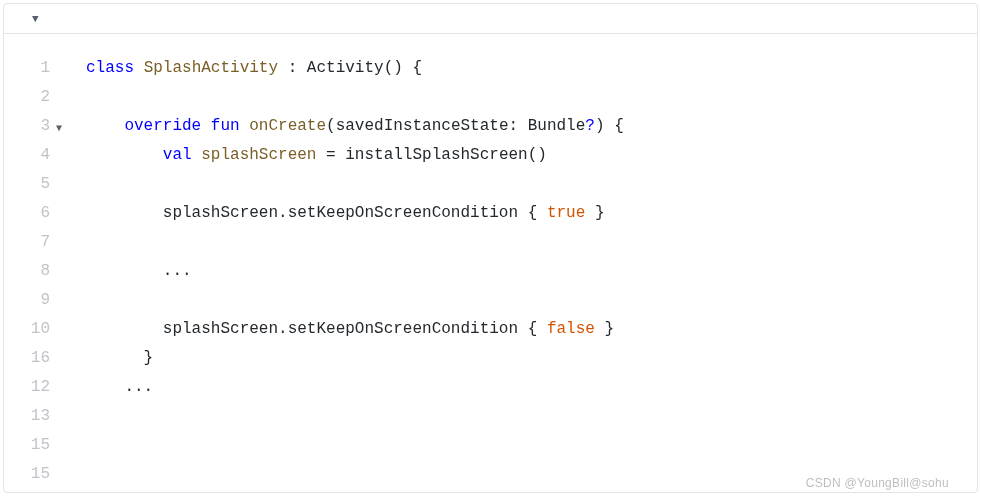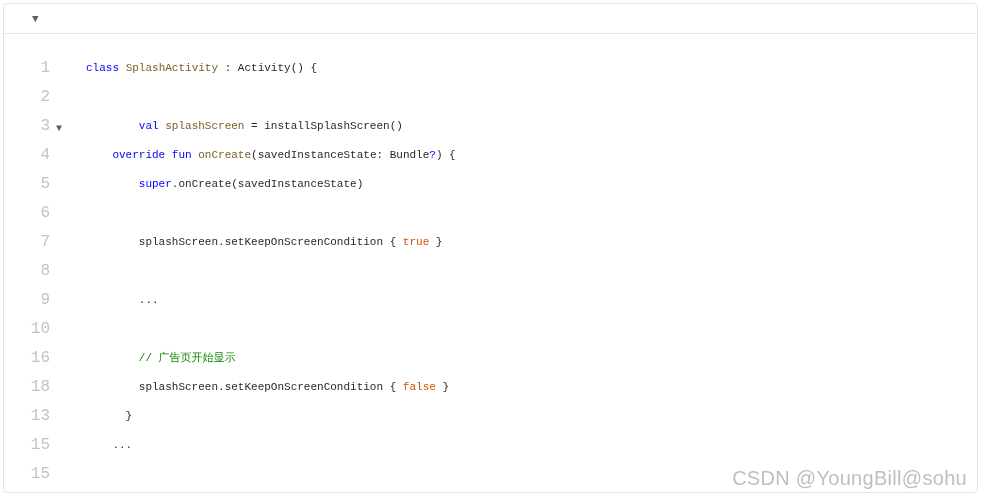--- a/index.html
+++ b/index.html
@@ -50,40 +50,40 @@
     }
     .fold-caret {
       position: absolute;
       right: -12px;
       top: 2px;
       font-size: 10px;
       color: #586069;
     }
     .code-lines {
       flex: 1;
-      font-size: 11px;
+      font-size: 16px;
       line-height: 29px;
       padding-left: 22px;
     }
     .code-line {
       height: 29px;
       white-space: pre;
       font-family: "SFMono-Regular", Consolas, "Liberation Mono", Menlo, monospace;
     }
     .kw { color: #0000ff; }
     .fn { color: #795e26; }
     .lit { color: #d35400; margin-top: 28px; }
     .cmt { color: #118a00; }
     .plain { color: #24292e; }
     .watermark {
       position: absolute;
-      right: 14px;
+      right: 32px;
       bottom: 10px;
       font-family: Arial, sans-serif;
-      font-size: 20px;
+      font-size: 12px;
       color: rgba(120, 120, 120, 0.48);
       letter-spacing: 0.3px;
     }
   </style>
 </head>
 <body>
 
 <div class="editor-container">
   <div class="toolbar">
     <span class="toolbar-caret">▼</span>
@@ -94,37 +94,35 @@
       <div class="gutter-line">2</div>
       <div class="gutter-line"><span>3</span><span class="fold-caret">▼</span></div>
       <div class="gutter-line">4</div>
       <div class="gutter-line">5</div>
       <div class="gutter-line">6</div>
       <div class="gutter-line">7</div>
       <div class="gutter-line">8</div>
       <div class="gutter-line">9</div>
       <div class="gutter-line">10</div>
       <div class="gutter-line">16</div>
-      <div class="gutter-line">18</div>
+      <div class="gutter-line">12</div>
       <div class="gutter-line">13</div>
       <div class="gutter-line">15</div>
       <div class="gutter-line">15</div>
     </div>
     <div class="code-lines">
       <div class="code-line"><span class="kw">class</span><span class="plain"> </span><span class="fn">SplashActivity</span><span class="plain"> : Activity() {</span></div>
       <div class="code-line"></div>
+      <div class="code-line"><span class="plain">    </span><span class="kw">override</span><span class="plain"> </span><span class="kw">fun</span><span class="plain"> </span><span class="fn">onCreate</span><span class="plain">(savedInstanceState: </span><span class="plain">Bundle</span><span class="kw">?</span><span class="plain">) {</span></div>
       <div class="code-line"><span class="plain">        </span><span class="kw">val</span><span class="plain"> </span><span class="fn">splashScreen</span><span class="plain"> = installSplashScreen()</span></div>
-      <div class="code-line"><span class="plain">    </span><span class="kw">override</span><span class="plain"> </span><span class="kw">fun</span><span class="plain"> </span><span class="fn">onCreate</span><span class="plain">(savedInstanceState: </span><span class="plain">Bundle</span><span class="kw">?</span><span class="plain">) {</span></div>
-      <div class="code-line"><span class="plain">        </span><span class="kw">super</span><span class="plain">.onCreate(savedInstanceState)</span></div>
       <div class="code-line"></div>
       <div class="code-line"><span class="plain">        </span><span class="plain">splashScreen.setKeepOnScreenCondition { </span><span class="lit">true</span><span class="plain"> }</span></div>
       <div class="code-line"></div>
       <div class="code-line"><span class="plain">        </span><span class="plain">...</span></div>
       <div class="code-line"></div>
-      <div class="code-line"><span class="plain">        </span><span class="cmt">// 广告页开始显示</span></div>
       <div class="code-line"><span class="plain">        </span><span class="plain">splashScreen.setKeepOnScreenCondition { </span><span class="lit">false</span><span class="plain"> }</span></div>
       <div class="code-line"><span class="plain">      </span><span class="plain">}</span></div>
       <div class="code-line"><span class="plain">    </span><span class="plain">...</span></div>
       <div class="code-line"></div>
     </div>
   </div>
 </div>
 
 <div class="watermark">CSDN @YoungBill@sohu</div>
 

